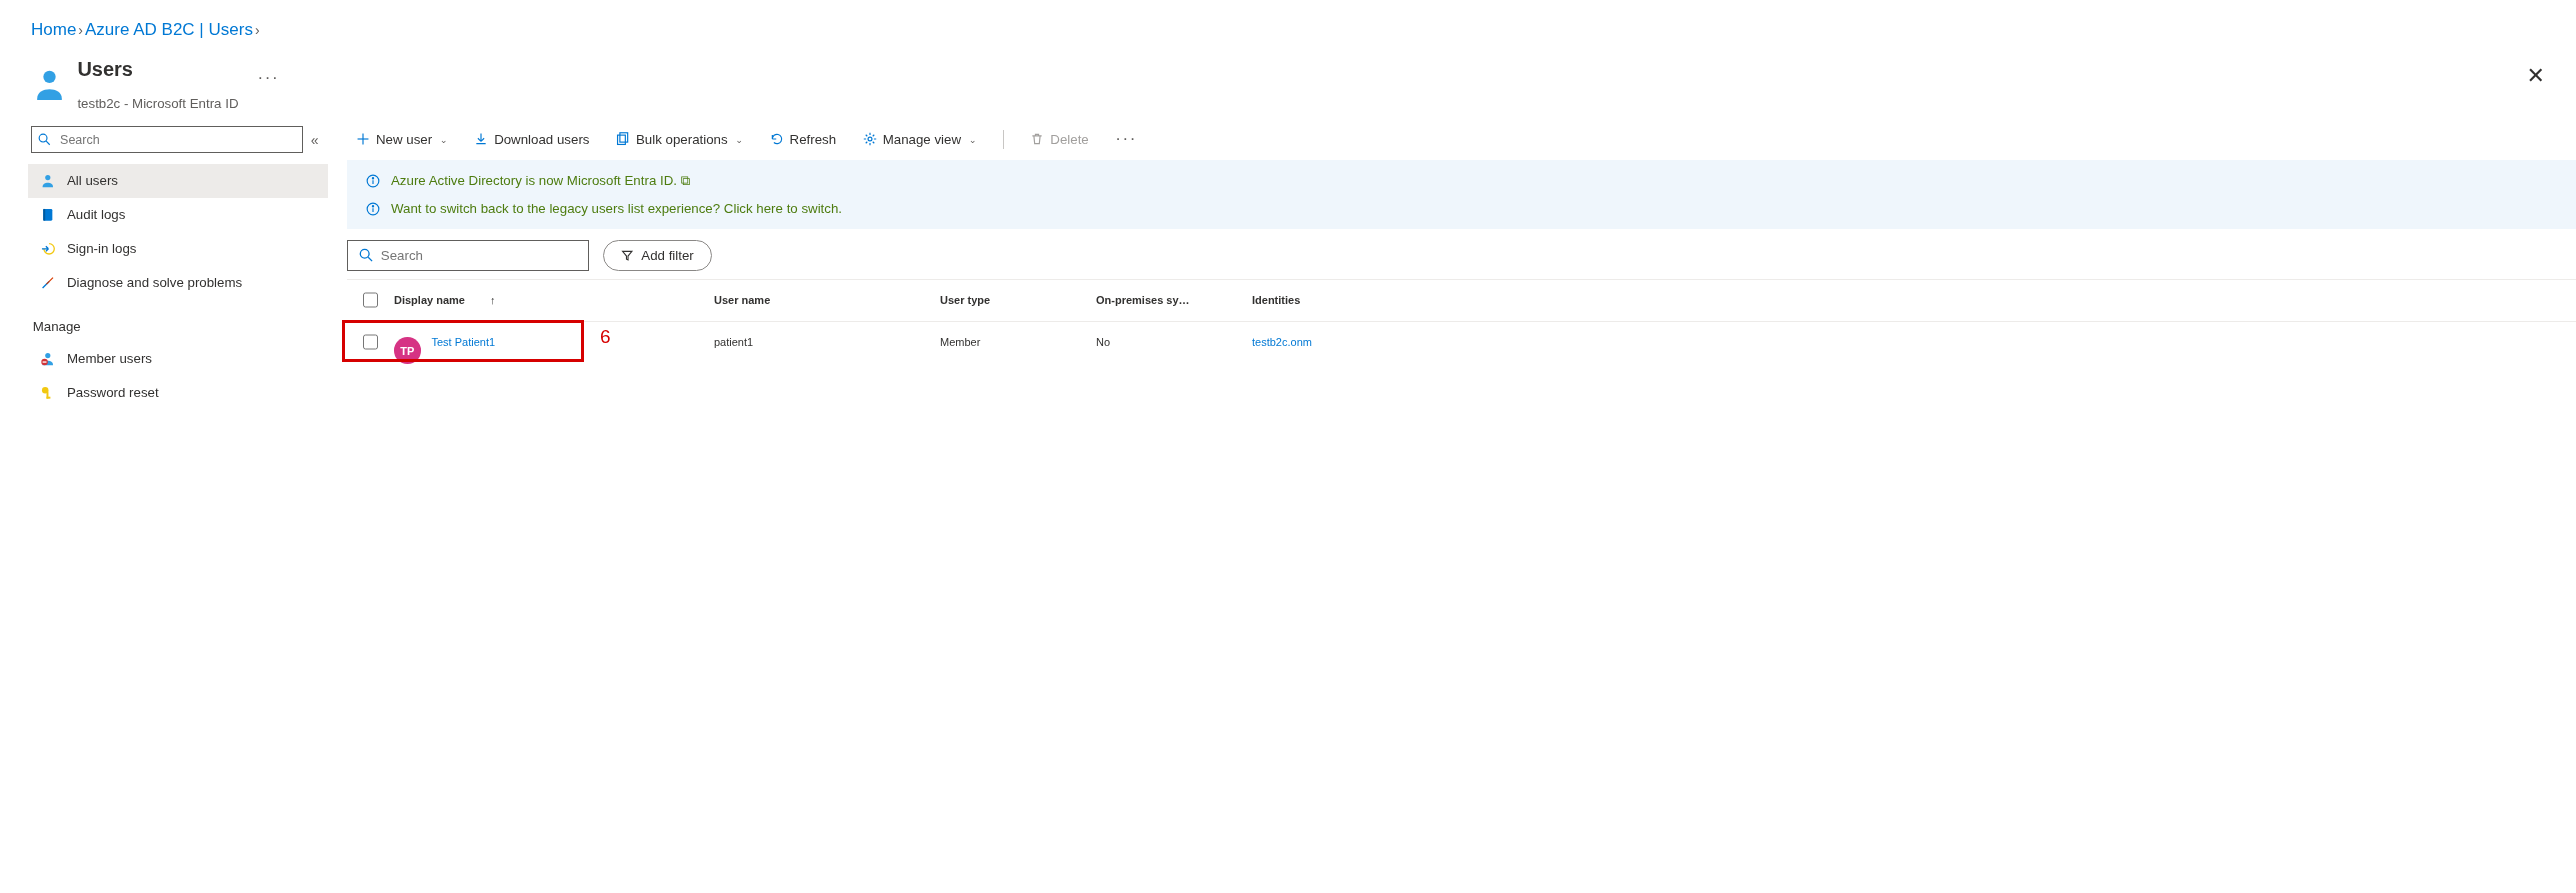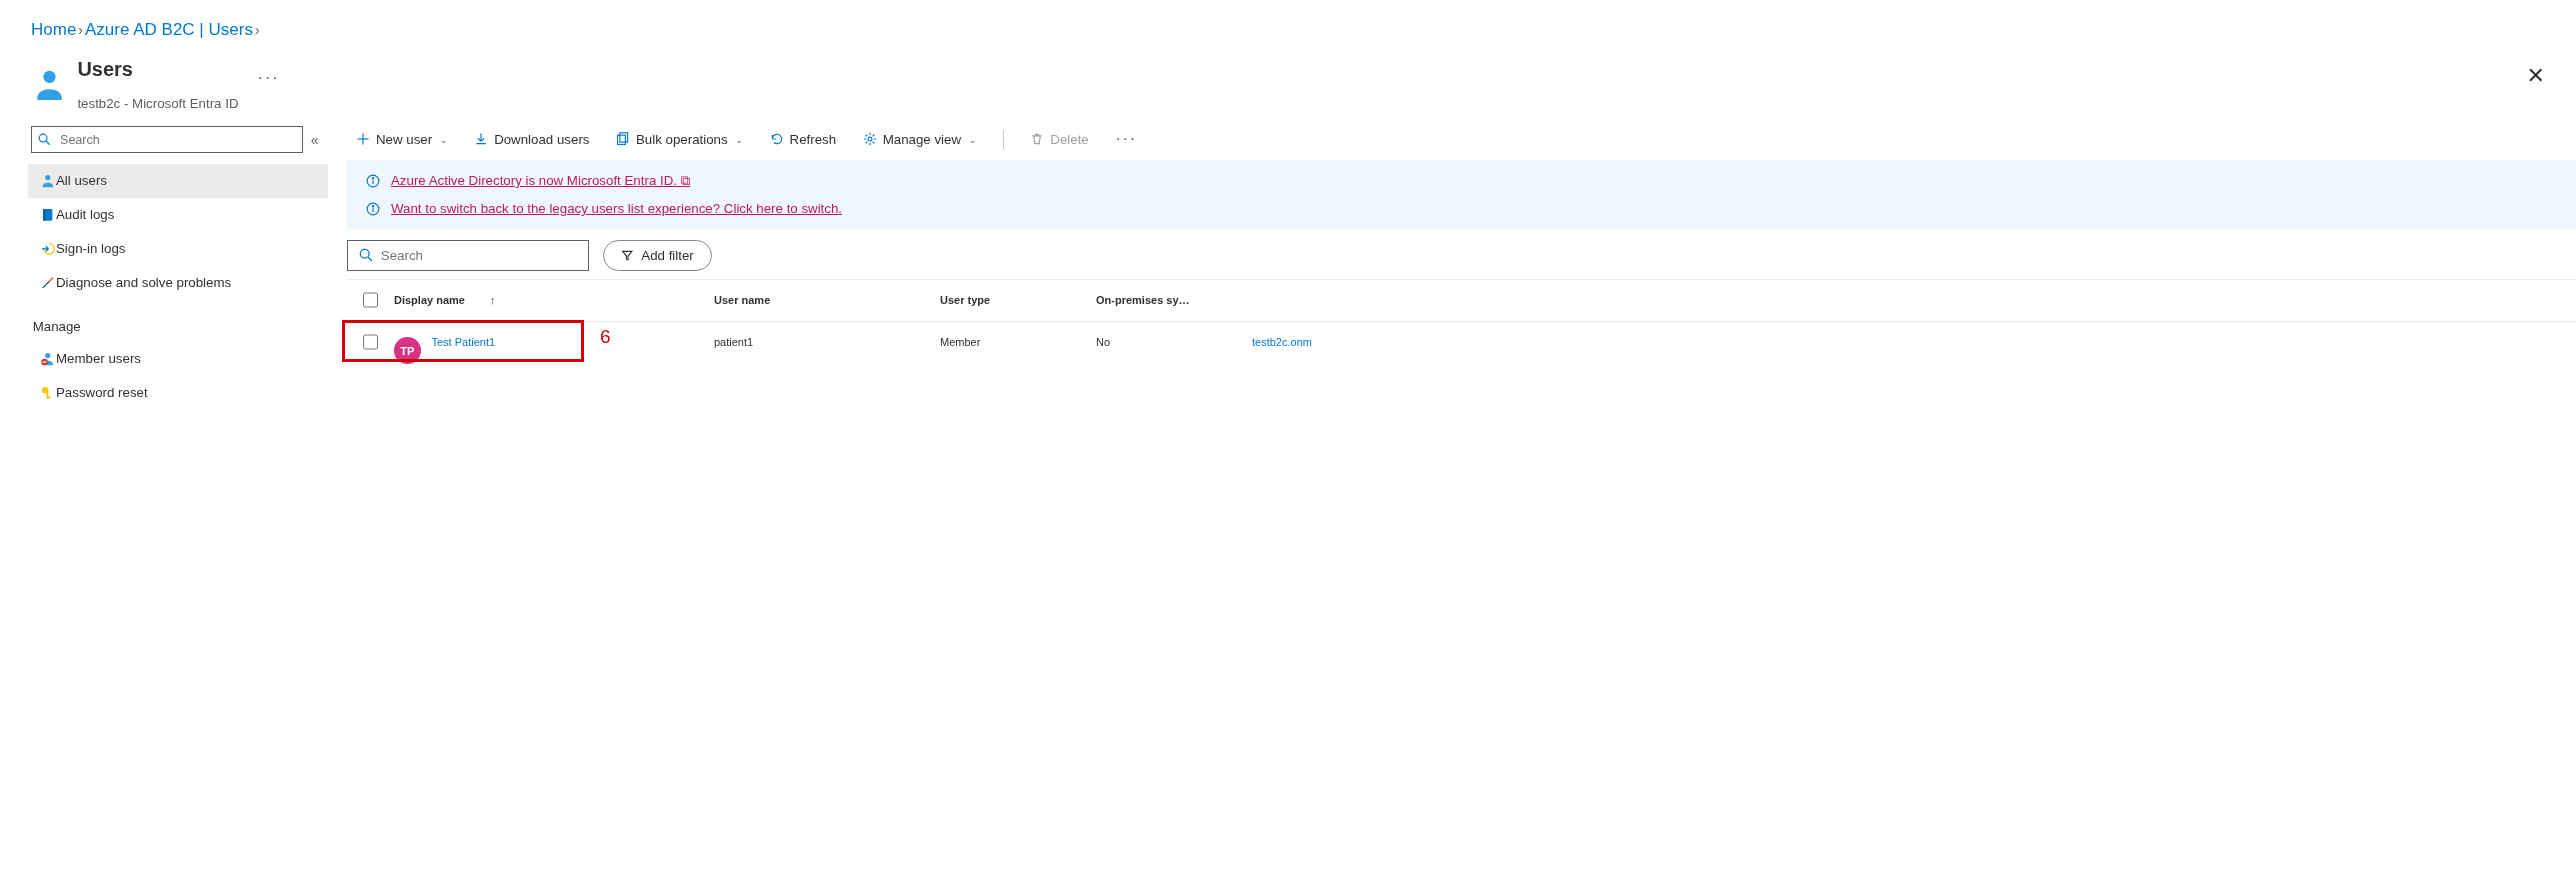--- a/index.html
+++ b/index.html
@@ -20,41 +20,41 @@
 
   
   .main { display: flex; padding: 6.2px 0 0 28px; }
 
   
   .sidebar { width: 300px; flex-shrink: 0; }
   .sidebar-search-row { display:flex; align-items:center; gap:7.8px; padding: 3.1px 9.4px 11px 3.1px; }
   .sidebar-search { flex: 1; display: flex; align-items: center; border: 0.8px solid #605e5c; height: 26.5px; background: #fff; }
   .sidebar-search input { border: none; outline: none; flex: 1; font-size: 12.5px; padding: 0 3.1px; }
   .sidebar-collapse { color:#605e5c; font-size:14px; cursor:pointer; }
-  .nav-item { display: flex; align-items: center; height: 34px; padding: 0 11px; cursor: pointer; font-size: 13.3px; }
+  .nav-item { display: flex; align-items: center; gap: 11px; height: 34px; padding: 0 11px; cursor: pointer; font-size: 13.3px; }
   .nav-item.active { background: #edebe9; }
   .section-label { font-size: 13.3px; font-weight: 400; padding: 19px 11px 7.8px 4.7px; }
   .nav-icon { width: 17px; height: 17px; display:flex; align-items:center; justify-content:center; }
 
   
   .content { flex: 1; min-width: 0; padding-right: 0; }
 
   
   .toolbar { display: flex; align-items: center; gap: 26.5px; padding: 6.2px 0 11px 28px; font-size: 13.3px; color: #323130; }
   .tool { display: flex; align-items: center; gap: 6px; cursor: pointer; white-space: nowrap; }
   .tool.disabled { color: #a19f9d; cursor: default; }
   .tool .ico { color:#0078d4; display:flex; align-items:center; }
   .tool.disabled .ico { color:#a19f9d; }
   .toolbar .sep { width:0.8px; height:19px; background:#c8c6c4; }
   .chevdn { font-size:9.4px; color:#605e5c; margin-left:1.6px; }
 
   
   .info-strip { background: #eff6fc; padding: 12.5px 19px; margin: 0 0 0 19px; display: flex; flex-direction: column; gap: 12.5px; font-size: 13.3px; }
   .info-row { display: flex; align-items: center; gap: 11px; }
-  .info-row a { color: #be185d; text-decoration: underline; }
+  .info-row a { color: #4d7c0f; }
   .info-row .ico-info { color:#0078d4; }
 
   
   .filter-row { display:flex; align-items:center; gap: 14px; padding: 11px 0 7.8px 19px; }
   .main-search { display:flex; align-items:center; gap:7.8px; border:0.8px solid #605e5c; height: 31px; width: 242px; padding: 0 11px; }
   .main-search input { border:none; outline:none; font-size:13.3px; flex:1; }
   .add-filter { display:flex; align-items:center; gap:7.8px; border:0.8px solid #8a8886; border-radius: 15.6px; height: 31px; padding: 0 17px; cursor:pointer; font-size:13.3px; }
 
   
   .table { margin-left: 19px; }
@@ -291,20 +291,21 @@
       <div class="thead">
         <div class="cell-check">
             <input type="checkbox" style="">
           </div>
         <div class="cell-name">
           <span>Display name</span>&nbsp;<span class="sort-arrow">↑</span>
         </div>
         <div class="cell-user">User name</div>
         <div class="cell-type">User type</div>
         <div class="cell-onprem">On-premises sy…</div>
+        <div class="cell-ident">Identities</div>
       </div>
 
       <div class="trow">
         <div class="cell-check">
             <input type="checkbox" style="">
           </div>
         <div class="cell-name">
           <span class="avatar">TP</span>
           <a class="row-link">Test Patient1</a>
         </div>

